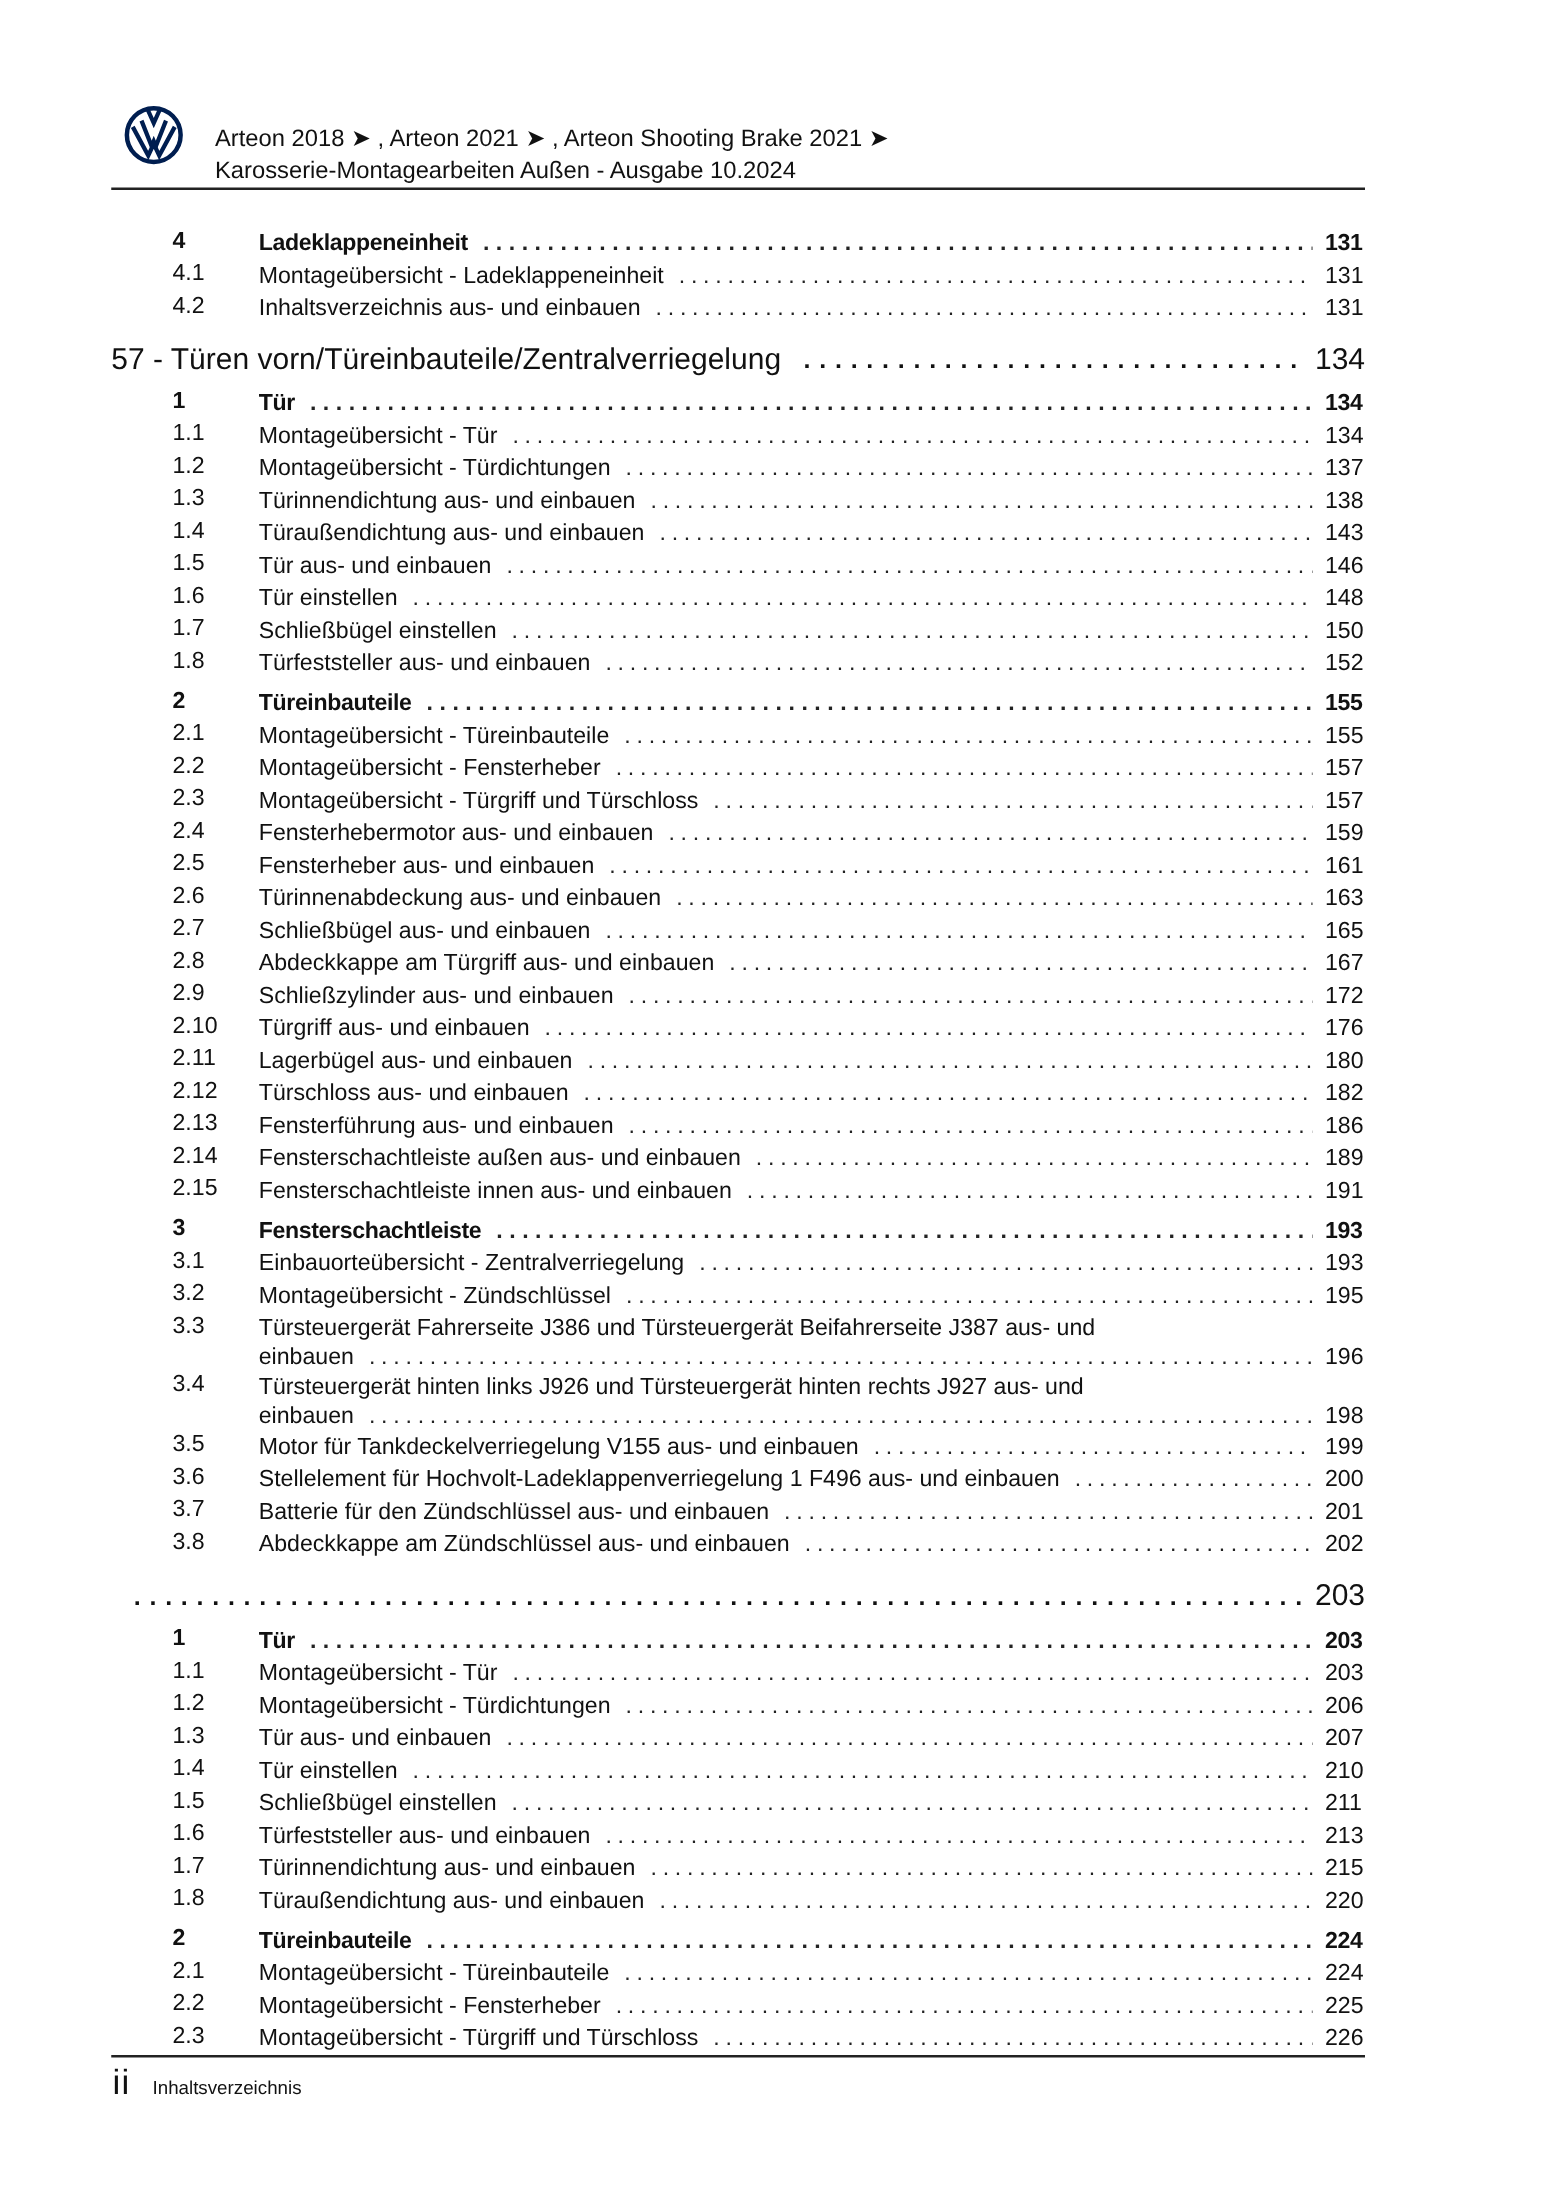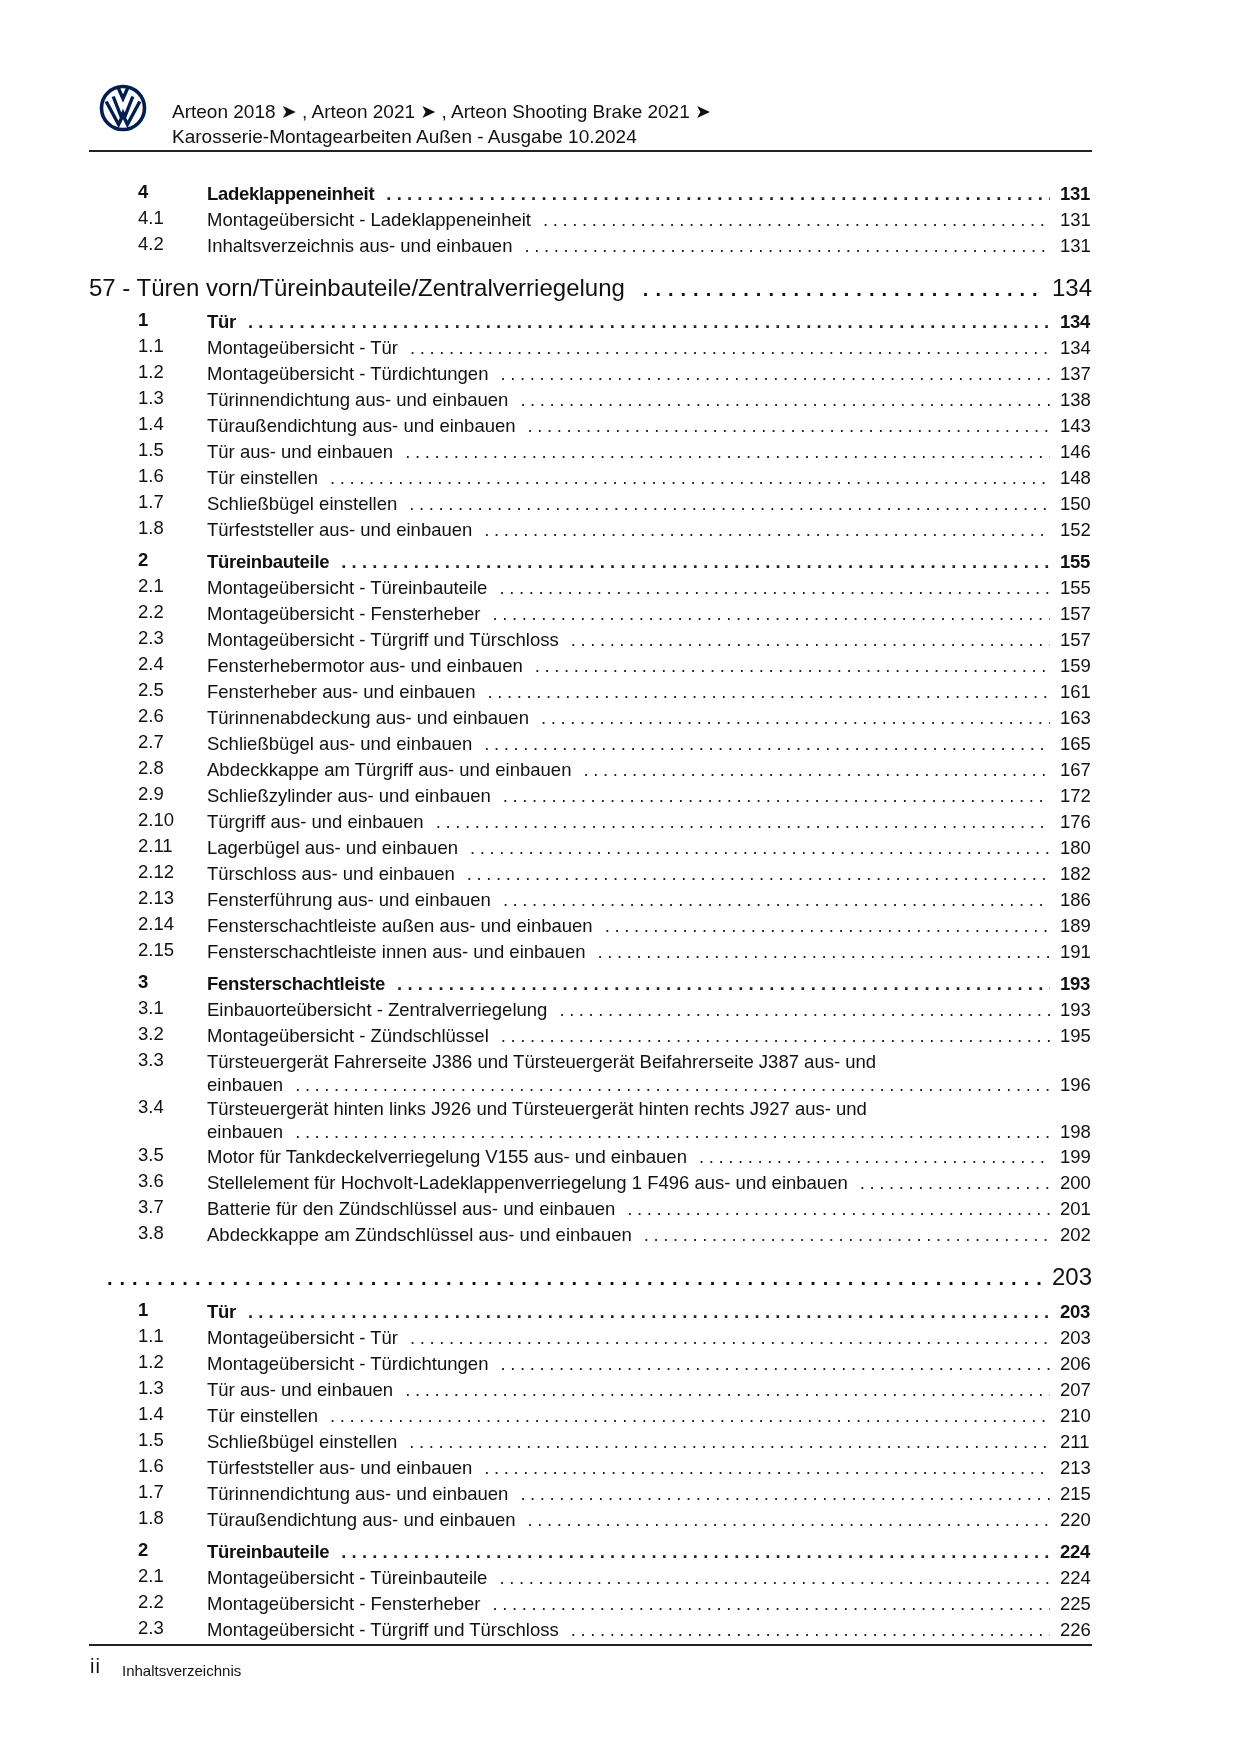--- a/index.html
+++ b/index.html
@@ -4,21 +4,21 @@
 <style>
   html, body { margin: 0; padding: 0; background: #ffffff; }
   body { width: 1240px; height: 1753px; position: relative; overflow: hidden;
          font-family: "Liberation Sans", "DejaVu Sans", sans-serif; color: #111; }
   .logo { position: absolute; left: 99px; top: 84px; width: 48px; height: 48px; }
   .hdr { position: absolute; left: 172px; font-size: 19px; line-height: 22px; color: #111; white-space: nowrap; }
   .hdr1 { top: 101px; }
   .hdr2 { top: 126px; }
   .rule-top { position: absolute; left: 89px; width: 1003px; top: 150px; height: 2px; background: #222; }
   .rule-bot { position: absolute; left: 89px; width: 1003px; top: 1644px; height: 2px; background: #222; }
-  .foot-num { position: absolute; left: 90px; top: 1650px; font-size: 20px; line-height: 32px; letter-spacing: 1px; }
+  .foot-num { position: absolute; left: 90px; top: 1650px; font-size: 28px; line-height: 32px; letter-spacing: 1px; }
   .foot-label { position: absolute; left: 122px; top: 1662px; font-size: 15px; line-height: 18px; }
 
   .row { position: absolute; left: 138px; width: 954px; font-size: 18.5px; line-height: 22px; }
   .row .num { position: absolute; left: 0; top: 0; }
   .row .body { position: absolute; left: 69px; right: 0; top: 2px; }
   .row .line1 { display: block; white-space: nowrap; }
   .row .lead { display: flex; align-items: baseline; white-space: nowrap; }
   .row .lead .txt { flex: 0 0 auto; }
   .row .lead .dots { flex: 1 1 auto; overflow: hidden; margin: 0 10px 0 12px; letter-spacing: 4.6px; color: #222; }
   .row .lead .pg { flex: 0 0 auto; min-width: 32px; text-align: left; }
@@ -69,21 +69,21 @@
     <div class="row" style="top: 233px;">
       <span class="num">4.2</span>
       <div class="body">
         <div class="lead">
           <span class="txt">Inhaltsverzeichnis aus- und einbauen</span>
           <span class="dots">...........................................................................................................</span>
           <span class="pg">131</span>
         </div>
       </div>
     </div>
-    <div class="chapter" style="top: 274px;">
+    <div class="chapter" style="top: 274px; align-items: center;">
       <span class="txt">57 - Türen vorn/Türeinbauteile/Zentralverriegelung</span>
       <span class="dots">...........................................................................................................</span>
       <span class="pg">134</span>
     </div>
     <div class="row bold" style="top: 309px;">
       <span class="num">1</span>
       <div class="body">
         <div class="lead">
           <span class="txt">Tür</span>
           <span class="dots">...........................................................................................................</span>

